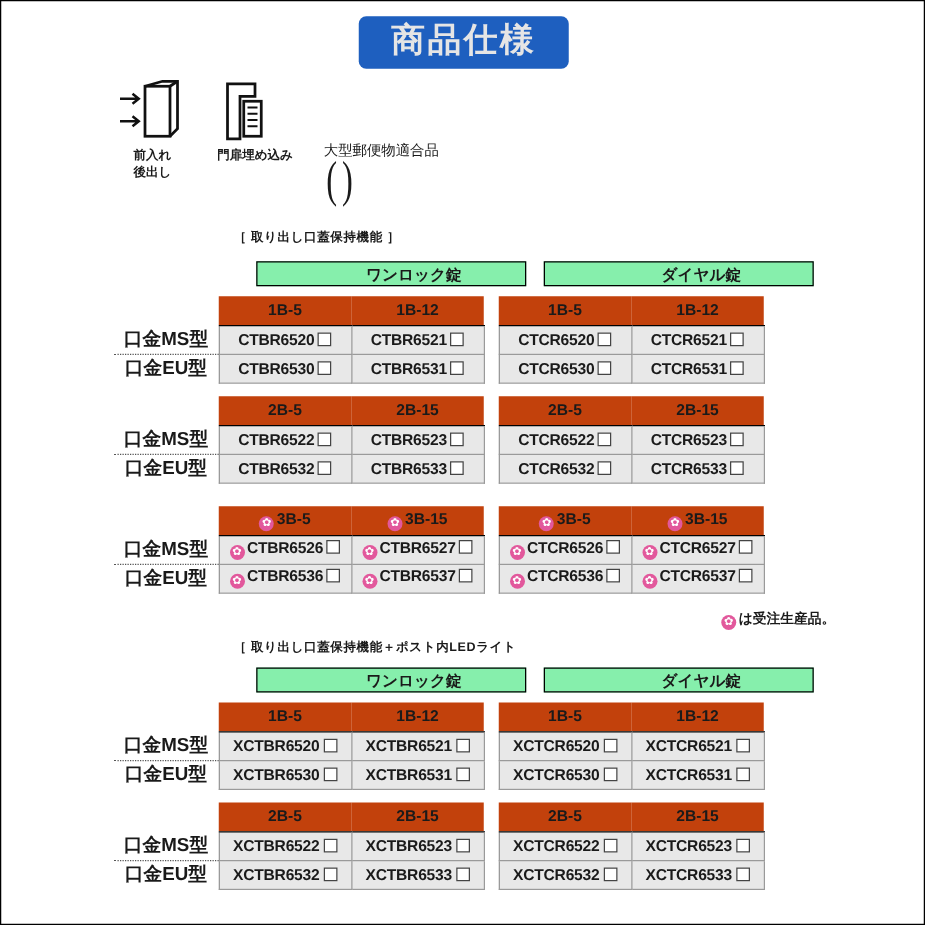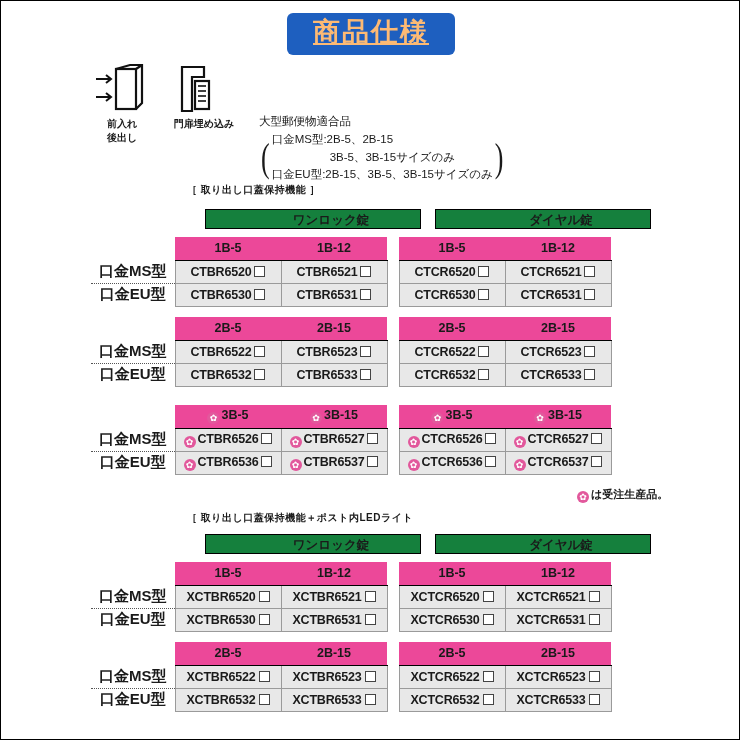--- a/index.html
+++ b/index.html
@@ -28,28 +28,27 @@
   .title-wrap {
     position: absolute;
     left: 0;
     top: 12px;
     width: 740px;
     display: flex;
     justify-content: center;
   }
   .title-banner {
     background: #1e5fbf;
-    color: #fdba74;
+    color: #e5e5e5;
     font-size: 27px;
     font-weight: bold;
     letter-spacing: 2px;
     padding: 5px 26px 7px 26px;
     border-radius: 6px;
     line-height: 1.1;
-    text-decoration: underline;
   }
 
   
   .icon-note {
     position: absolute;
     left: 88px;
     top: 62px;
     width: 580px;
     display: flex;
     align-items: flex-start;
@@ -109,21 +108,21 @@
 
   
   .lockbar {
     position: absolute;
     border: 1px solid #000000;
     height: 20px;
     line-height: 20px;
     text-align: center;
     font-size: 12.5px;
     font-weight: bold;
-    background: #15803d;
+    background: #86efac;
     box-sizing: border-box;
     padding-left: 36px;
   }
 
   
   table.grid {
     position: absolute;
     border-collapse: collapse;
     font-size: 12px;
   }
@@ -140,21 +139,21 @@
     font-size: 15px;
     font-weight: bold;
     border-bottom: 1px dotted #555;
     padding-left: 2px;
   }
   td.rowlabel.nb { border-bottom: none; }
   td.sizehdr {
     font-size: 12.5px;
     font-weight: bold;
     border-bottom: 1px solid #000;
-    background: #ec4899;
+    background: #c2410c;
   }
   td.code {
     width: 106px;
     background: #e8e8e8;
     border: 1px solid #9a9a9a;
     font-size: 12.5px;
     font-weight: bold;
     letter-spacing: -0.2px;
   }
   td.spacer { width: 12px; border: none; background: transparent; }
@@ -226,25 +225,20 @@
           </svg>
         </div>
         <div class="cap">門扉埋め込み</div>
       </div>
     </div>
 
     <div class="note">
       <div>大型郵便物適合品</div>
       <div class="bracketed">
         <span class="brk">(</span>
-        <span class="brk-inner">
-          <span>口金MS型:2B-5、2B-15</span>
-          <span style="padding-left:58px;">3B-5、3B-15サイズのみ</span>
-          <span>口金EU型:2B-15、3B-5、3B-15サイズのみ</span>
-        </span>
         <span class="brk">)</span>
       </div>
     </div>
   </div>
 
   <div class="sec-head" style="left:186px; top:182px;">［ 取り出し口蓋保持機能 ］</div>
 
   <div class="lockbar" style="left:204px; top:208px; width:216px;">ワンロック錠</div>
   <div class="lockbar" style="left:434px; top:208px; width:216px;">ダイヤル錠</div>
 

